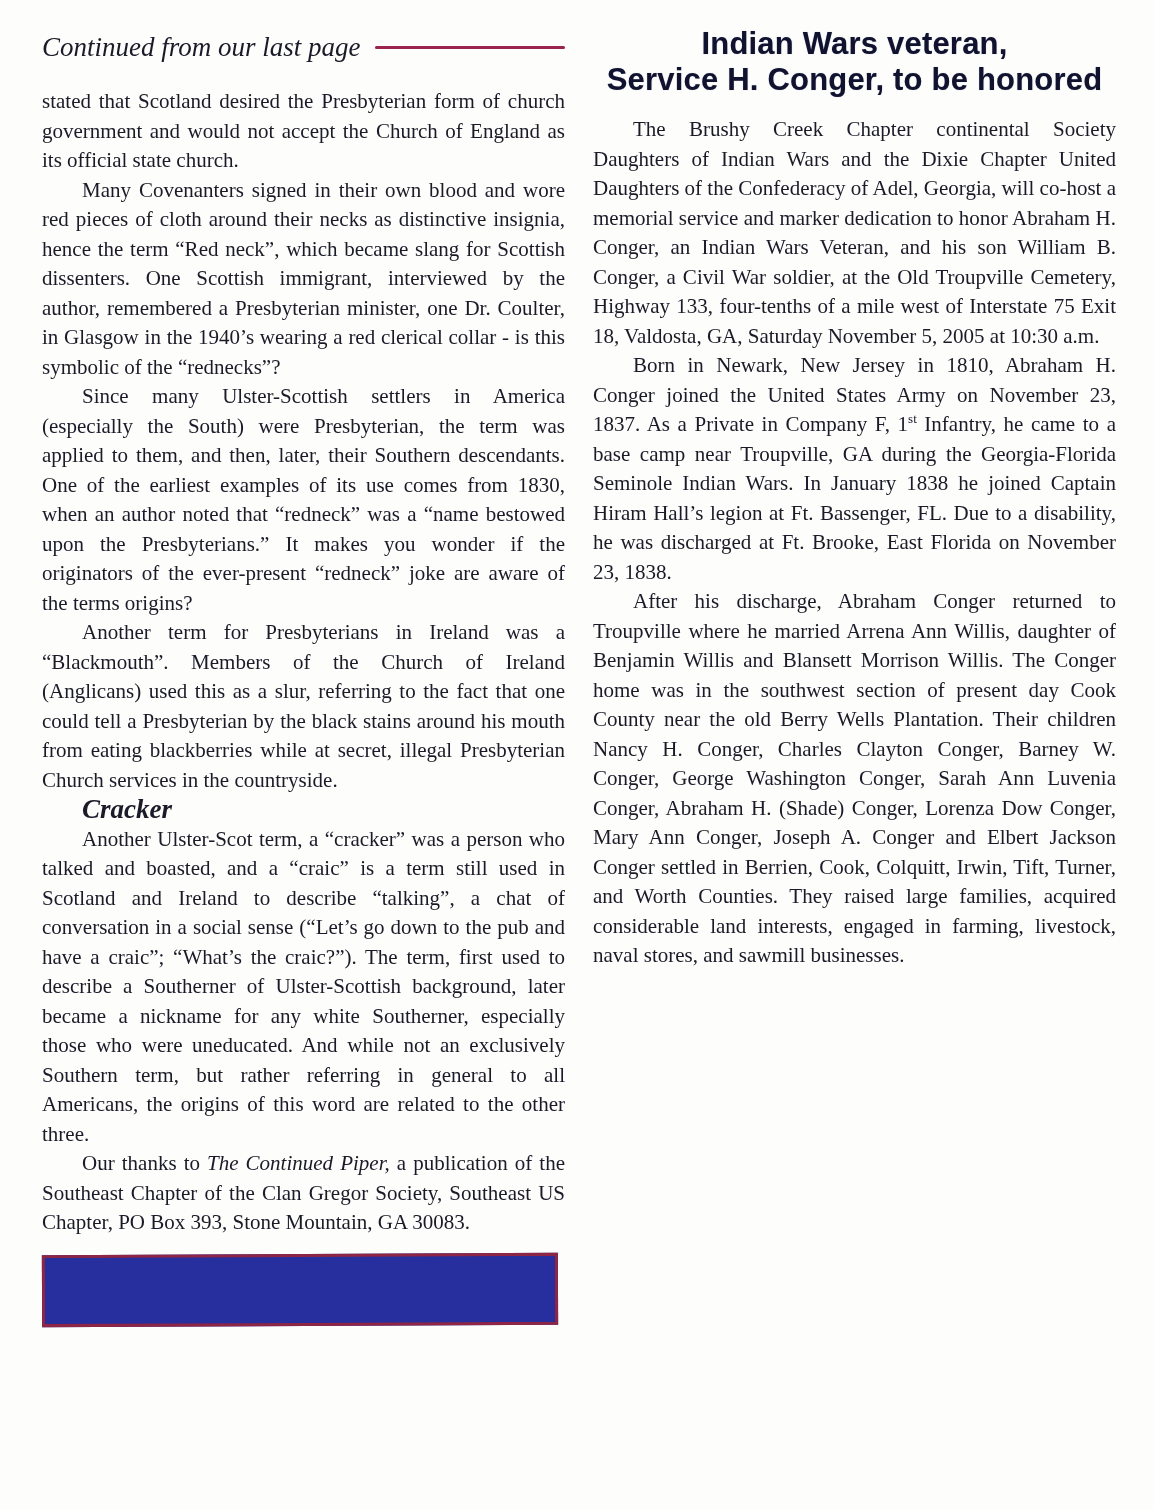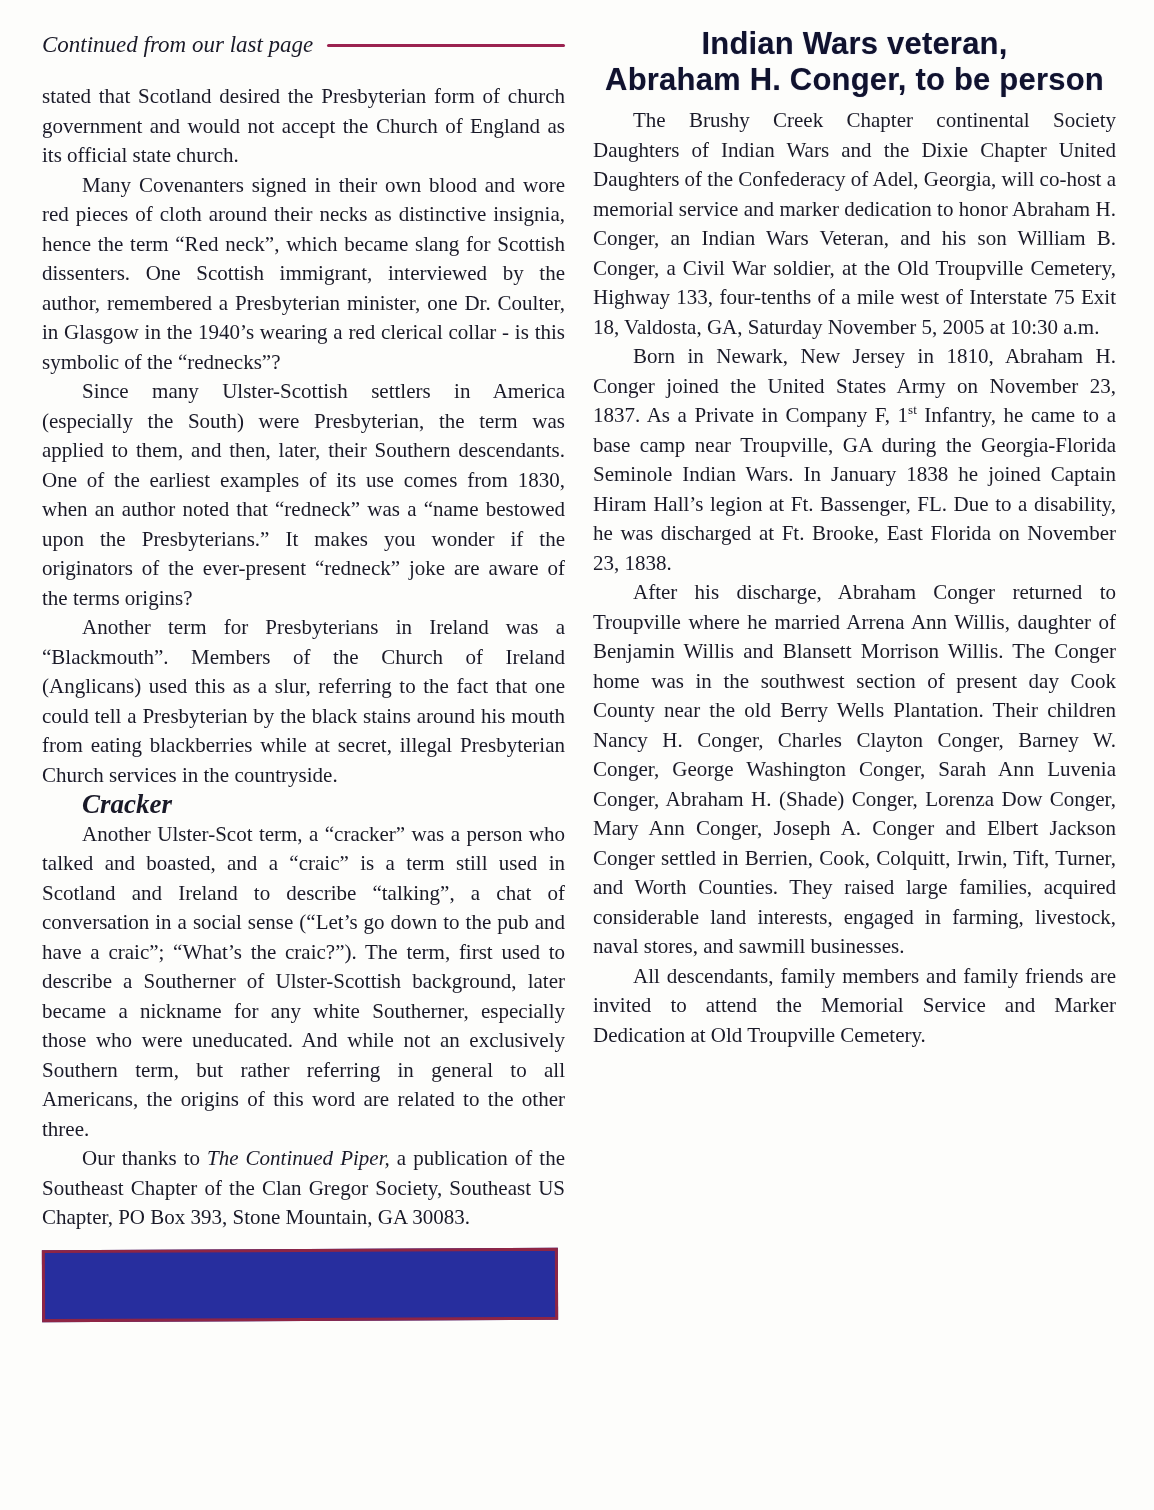--- a/index.html
+++ b/index.html
@@ -31,21 +31,21 @@
   
   .continued-header {
     display: flex;
     align-items: center;
     gap: 14px;
     margin-bottom: 24px;
     padding-top: 6px;
   }
   .continued-text {
     font-style: italic;
-    font-size: 23px;
+    font-size: 27px;
     white-space: nowrap;
   }
   .header-rule {
     flex: 1;
     height: 3px;
     background: var(--rule-maroon);
     border-radius: 2px;
   }
   .body-text p {
     font-size: 21px;
@@ -72,21 +72,21 @@
   }
   
   .article-title {
     font-family: "Liberation Sans", sans-serif;
     font-weight: bold;
     font-size: 31px;
     line-height: 36px;
     text-align: center;
     color: var(--title-color);
     letter-spacing: 0.2px;
-    margin-bottom: 8px;
+    margin-bottom: 17px;
     text-shadow: 0 0 1px rgba(20,40,120,0.35);
   }
 </style>
 </head>
 <body>
 
 <div class="page">
   <div class="columns">
 
     <div class="col body-text">
@@ -103,24 +103,23 @@
       <h3 class="subhead">Cracker</h3>
 
       <p class="indent">Another Ulster-Scot term, a “cracker” was a person who talked and boasted, and a “craic” is a term still used in Scotland and Ireland to describe “talking”, a chat of conversation in a social sense (“Let’s go down to the pub and have a craic”; “What’s the craic?”).  The term, first used to describe a Southerner of Ulster-Scottish background, later became a nickname for any white Southerner, especially those who were uneducated.  And while not an exclusively Southern term, but rather referring in general to all Americans, the origins of this word are related to the other three.</p>
 
       <p class="indent"><span>Our thanks to </span><span class="italic">The Continued Piper,</span><span> a publication of the Southeast Chapter of the Clan Gregor Society, Southeast US Chapter, PO Box 393, Stone Mountain, GA 30083.</span></p>
 
       <div class="redaction"></div>
     </div>
 
     <div class="col body-text">
-      <h2 class="article-title"><span>Indian Wars veteran,</span><br><span>Abraham H. Conger, to be person</span></h2>
+      <h2 class="article-title"><span>Indian Wars veteran,</span><br><span>Service H. Conger, to be honored</span></h2>
 
       <p class="indent">The Brushy Creek Chapter continental Society Daughters of Indian Wars and the Dixie Chapter United Daughters of the Confederacy of Adel, Georgia, will co-host a memorial service and marker dedication to honor Abraham H. Conger, an Indian Wars Veteran, and his son William B. Conger, a Civil War soldier, at the Old Troupville Cemetery, Highway 133, four-tenths of a mile west of Interstate 75 Exit 18, Valdosta, GA, Saturday November 5, 2005 at 10:30 a.m.</p>
 
       <p class="indent"><span>Born in Newark, New Jersey in 1810, Abraham H. Conger joined the United States Army on November 23, 1837.  As a Private in Company F, 1</span><sup class="ord">st</sup><span> Infantry, he came to a base camp near Troupville, GA during the Georgia-Florida Seminole Indian Wars.  In January 1838 he joined Captain Hiram Hall’s legion at Ft. Bassenger, FL.  Due to a disability, he was discharged at Ft. Brooke, East Florida on November 23, 1838.</span></p>
 
       <p class="indent">After his discharge, Abraham Conger returned to Troupville where he married Arrena Ann Willis, daughter of Benjamin Willis and Blansett Morrison Willis.  The Conger home was in the southwest section of present day Cook County near the old Berry Wells Plantation.  Their children Nancy H. Conger, Charles Clayton Conger, Barney W. Conger, George Washington Conger, Sarah Ann Luvenia Conger, Abraham H. (Shade) Conger, Lorenza Dow Conger, Mary Ann Conger, Joseph A. Conger and Elbert Jackson Conger settled in Berrien, Cook, Colquitt, Irwin, Tift, Turner, and Worth Counties.  They raised large families, acquired considerable land interests, engaged in farming, livestock, naval stores, and sawmill businesses.</p>
-      <p class="indent">All descendants, family members and family friends are invited to attend the Memorial Service and Marker Dedication at Old Troupville Cemetery.</p>
     </div>
 
   </div>
 </div>
 
 </body></html>

